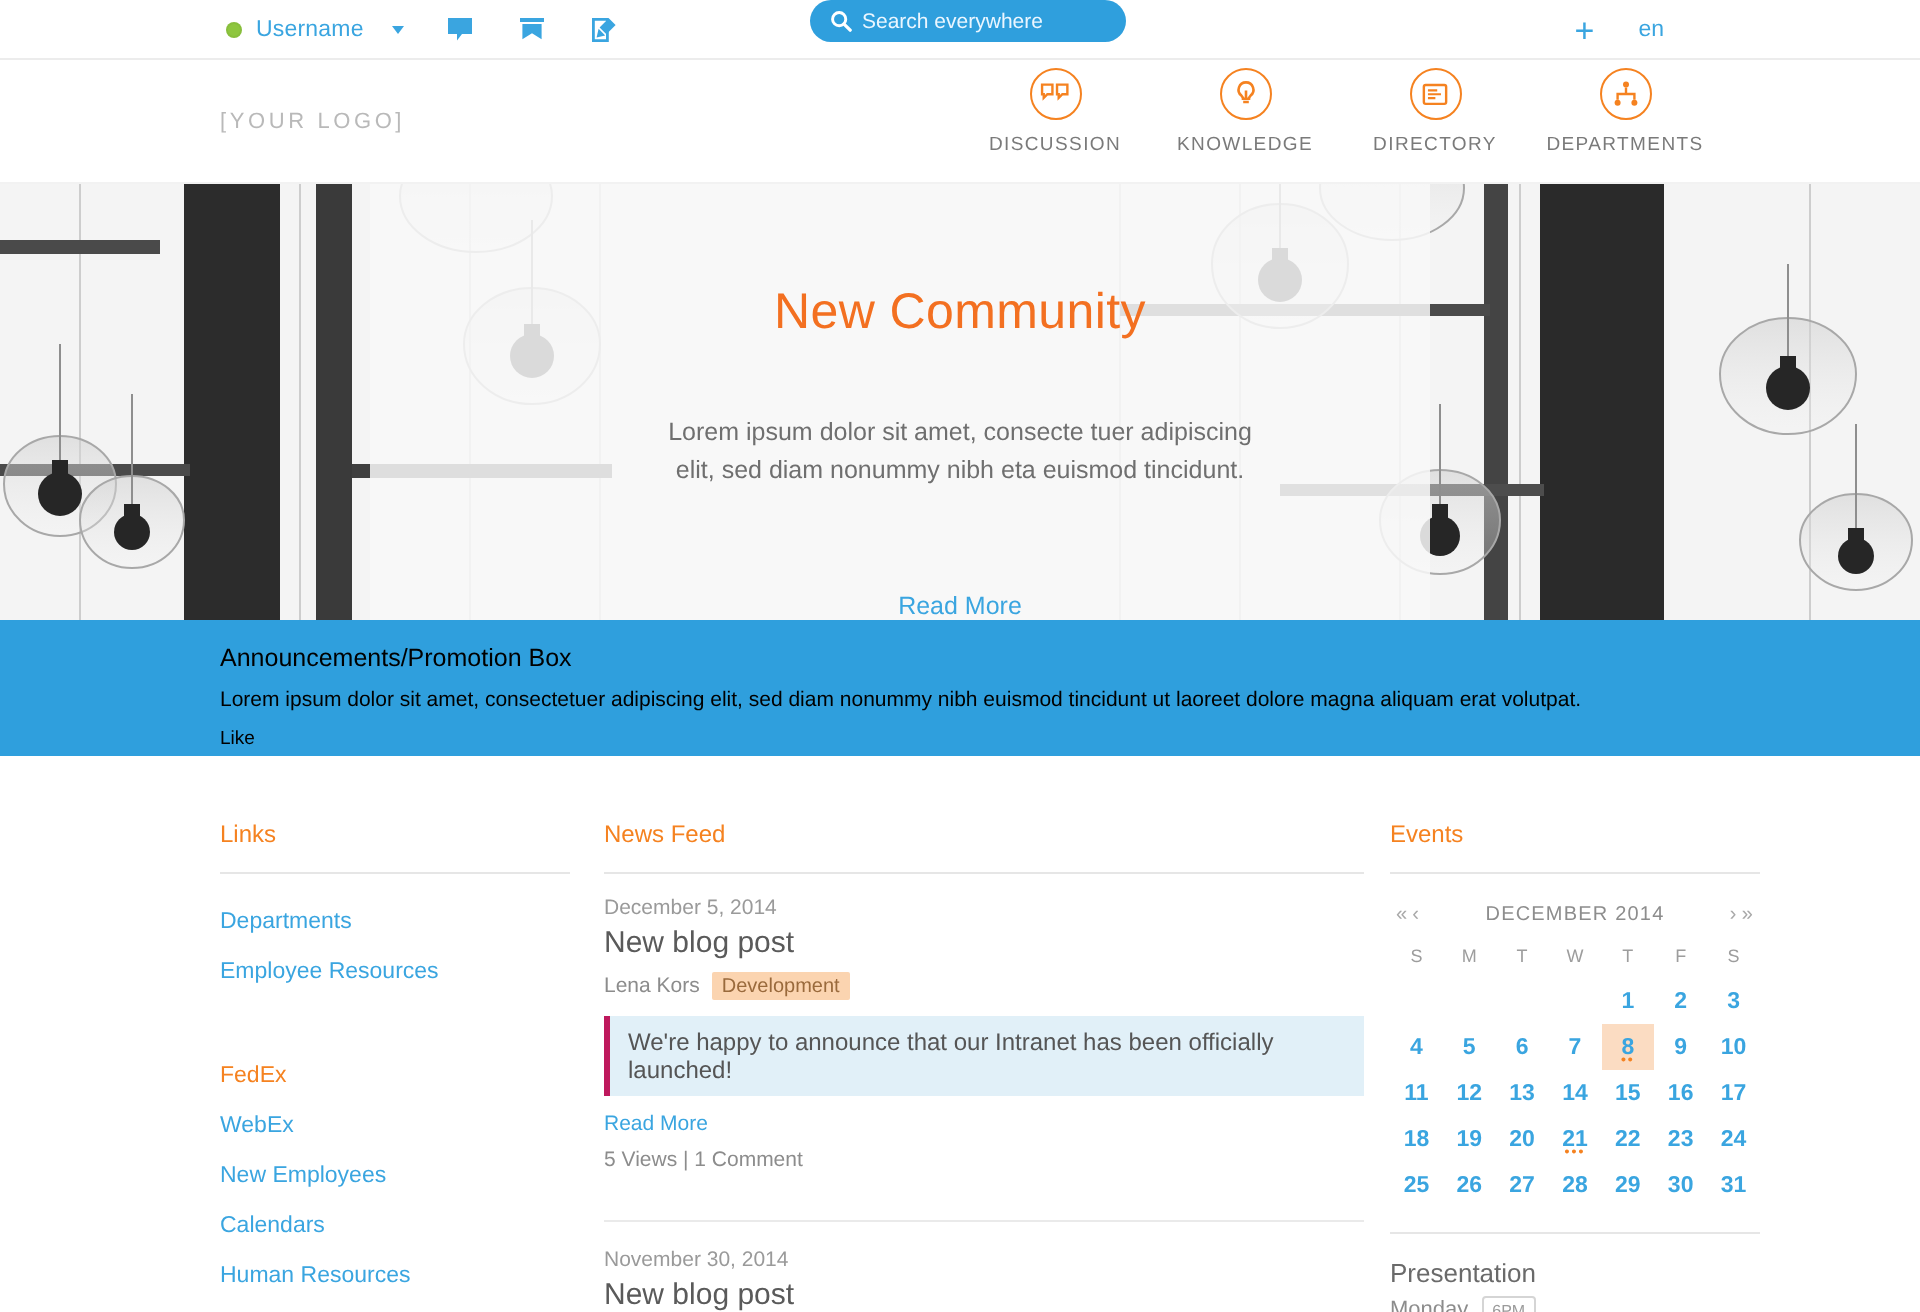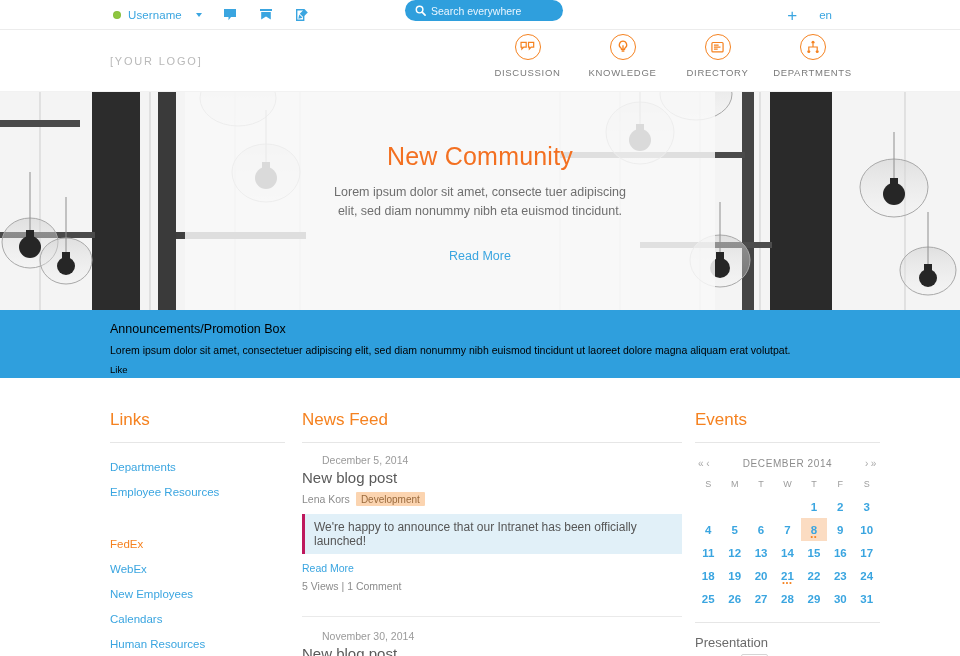--- a/index.html
+++ b/index.html
@@ -132,20 +132,21 @@
   }
   .hero-photo { position:absolute; inset:0; }
   .hero-overlay {
     position:absolute; left:185px; top:0; width:530px; height:100%;
     background: rgba(248,248,248,0.86);
   }
   .hero-content {
     position:absolute; left:0; top:0; width:100%; height:100%;
     display:flex; flex-direction:column; align-items:center;
     padding-top: 50px;
+    justify-content: space-between;
   }
   .hero-title {
     color:#f37021; font-size: 25px; font-weight:400; margin:0 0 12px 0;
     letter-spacing: .2px;
   }
   .hero-sub {
     width: 300px; text-align:center;
     font-size: 12.5px; line-height: 1.55; color:#6f6f6f;
   }
   .hero-readmore {
@@ -169,21 +170,21 @@
   .content {
     display:flex;
     padding-top: 32px;
     margin-left: 110px;
   }
   .col-links { width: 175px; margin-right: 17px; }
   .col-feed  { width: 380px; margin-right: 13px; }
   .col-events{ width: 185px; }
 
   .col-head {
-    color:#f58220; font-size: 17px; font-weight:400;
+    color:#f58220; font-size: 12px; font-weight:400;
     padding-bottom: 12px;
     border-bottom: 1px solid #e6e6e6;
     margin: 0 0 11px 0;
   }
 
   .link-list { list-style:none; margin:0; padding:0; }
   .link-list li {
     font-size: 11.5px;
     padding: 6.5px 0;
     cursor:pointer;
@@ -196,21 +197,21 @@
     background:#6e6e6e;
     height: 70px;
     padding: 8px 0 0 14px;
     color:#ededed;
     font-size: 12px;
     cursor:pointer;
   }
 
   
   .feed-item { padding-bottom: 14px; }
-  .feed-date { font-size:10.5px; color:#9a9a9a; margin-bottom:3px;margin-left:20px; }
+  .feed-date { font-size:10.5px; color:#9a9a9a; margin-bottom:3px; }
   .feed-title { font-size:15px; color:#5a5a5a; margin:0 0 6px 0; font-weight:400; }
   .feed-meta { font-size:10.5px; color:#8c8c8c; margin-bottom:8px; display:flex; align-items:center; gap:6px;}
   .tag {
     background:#fbd4b0; color:#9a6a3c;
     padding: 1.5px 5px; font-size:10px; border-radius:1px;
   }
   .feed-quote {
     background:#e1f0f8;
     border-left: 3px solid #be185d;
     padding: 6px 9px;

